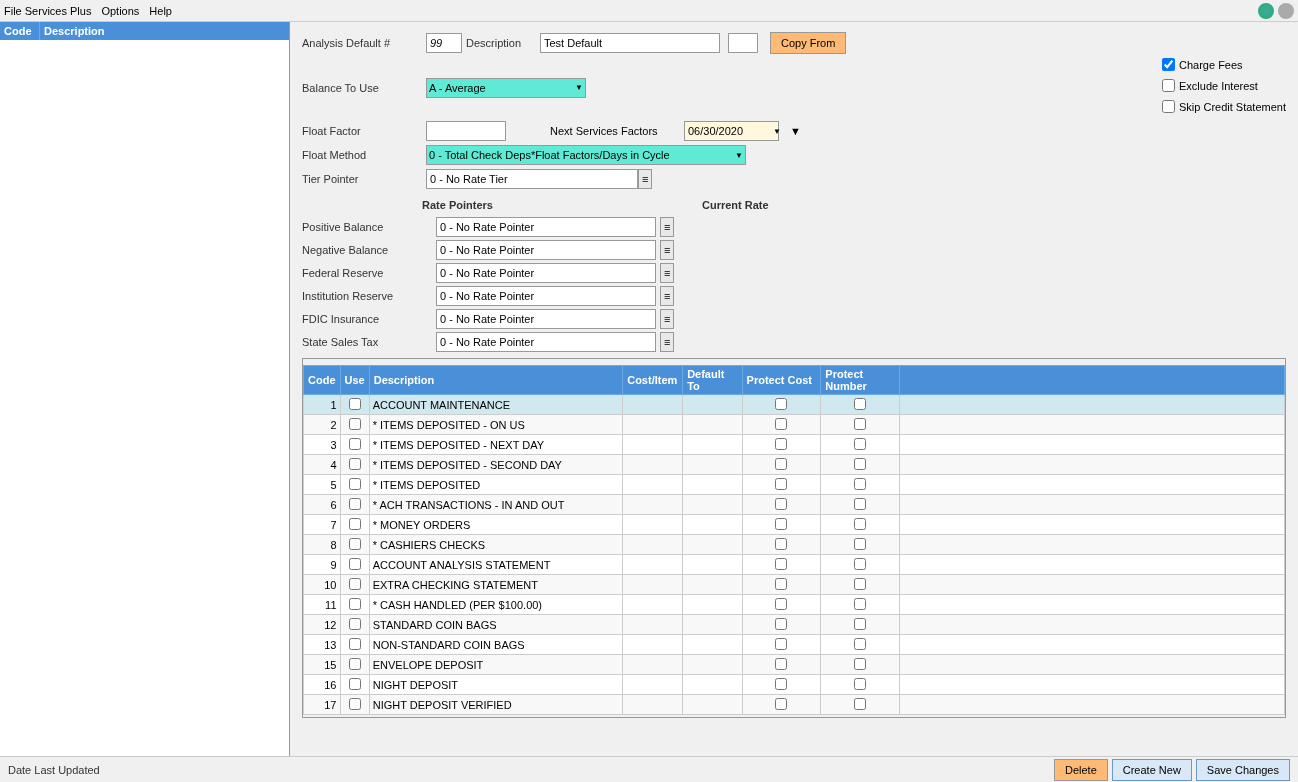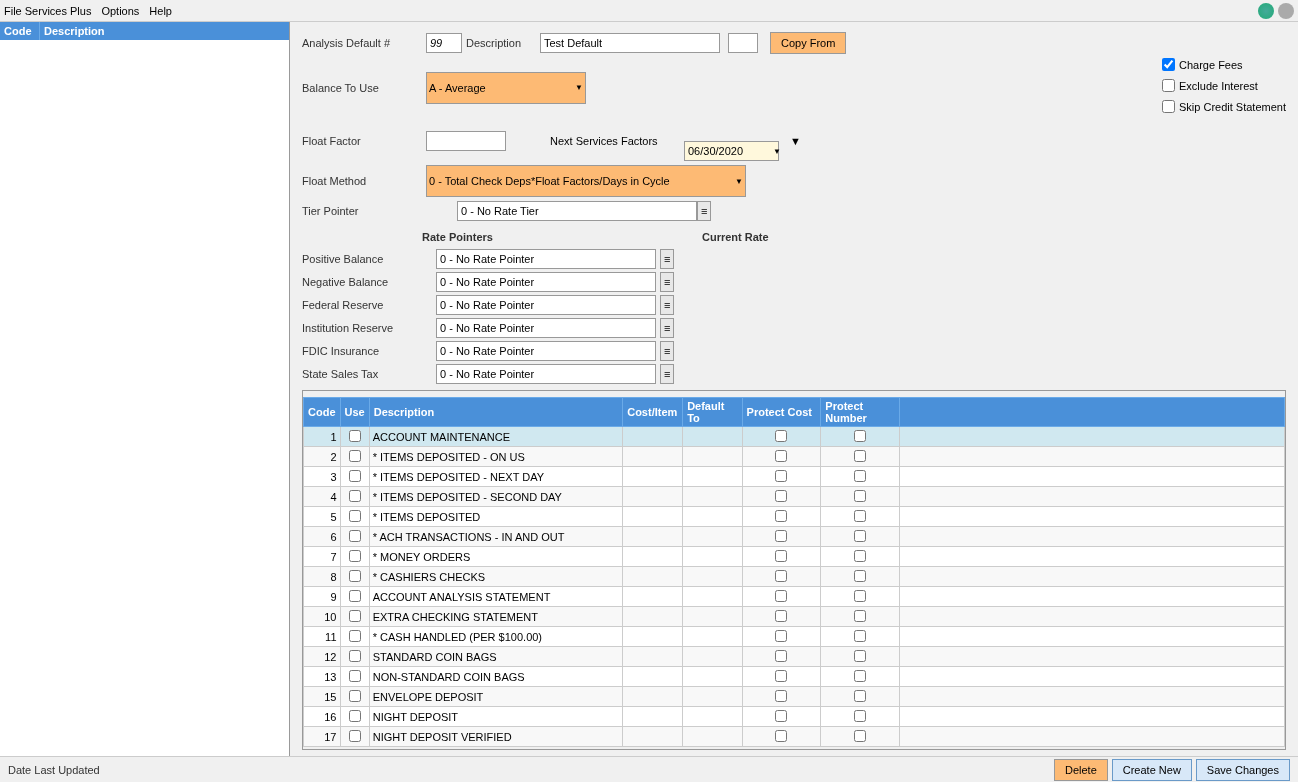--- a/index.html
+++ b/index.html
@@ -23,21 +23,21 @@
 
     
     #right-panel { flex: 1; background: #f0f0f0; overflow: auto; padding: 6px; }
 
     
     .form-row { display: flex; align-items: center; margin-bottom: 4px; gap: 4px; }
     .form-label { color: #333; min-width: 120px; }
     .form-input { border: 1px solid #999; background: white; padding: 1px 3px; height: 20px; }
     .form-input-sm { width: 40px; font-style: italic; }
     .form-input-md { width: 120px; }
-    .form-select { border: 1px solid #999; background: #fdba74; padding: 1px 2px; height: 32px; appearance: none; }
+    .form-select { border: 1px solid #999; background: #5eead4; padding: 1px 2px; height: 20px; appearance: none; }
     .form-select-wrapper { position: relative; display: inline-flex; align-items: center; }
     .form-select-wrapper::after { content: '▼'; font-size: 8px; position: absolute; right: 3px; pointer-events: none; }
 
     
     .checkbox-row { display: flex; align-items: center; gap: 4px; margin-bottom: 4px; }
 
     
     .section-header { font-weight: bold; color: #333; margin: 6px 0 4px 0; }
     .rate-row { display: flex; align-items: center; margin-bottom: 3px; gap: 4px; }
     .rate-label { min-width: 130px; color: #333; }
@@ -128,40 +128,40 @@
             <input type="checkbox" style="">
             <span>Skip Credit Statement</span>
           </div>
         </div>
       </div>
 
       <div class="form-row">
         <span class="form-label">Float Factor</span>
         <input class="form-input form-input-md" style="width: 80px;">
         <span style="margin-left:40px; min-width:130px;">Next Services Factors</span>
-        <div class="form-select-wrapper" style="width:100px;margin-top:20px;">
+        <div class="form-select-wrapper" style="width:100px;">
           <input class="date-input" value="06/30/2020" style="width: 95px;">
         </div>
         <span style="margin-left:2px;">▼</span>
       </div>
 
       <div class="form-row">
         <span class="form-label">Float Method</span>
         <div class="form-select-wrapper" style="width:320px;">
           <select class="form-select" style="width:320px;">
             <option>0 - Total Check Deps*Float Factors/Days in Cycle</option>
           </select>
         </div>
       </div>
 
 
       <div class="form-row">
         <span class="form-label">Tier Pointer</span>
         <div class="rate-input-wrapper">
-          <input class="rate-input" value="0 - No Rate Tier" style="width: 240px; margin-left: 31px;">
+          <input class="rate-input" value="0 - No Rate Tier" style="width: 212px;">
           <button class="rate-btn">≡</button>
         </div>
       </div>
 
       <div style="display:flex; margin: 4px 0 2px 0;">
         <span style="min-width:120px;"></span>
         <span class="section-header" style="min-width:280px;">Rate Pointers</span>
         <span class="section-header">Current Rate</span>
       </div>
 

